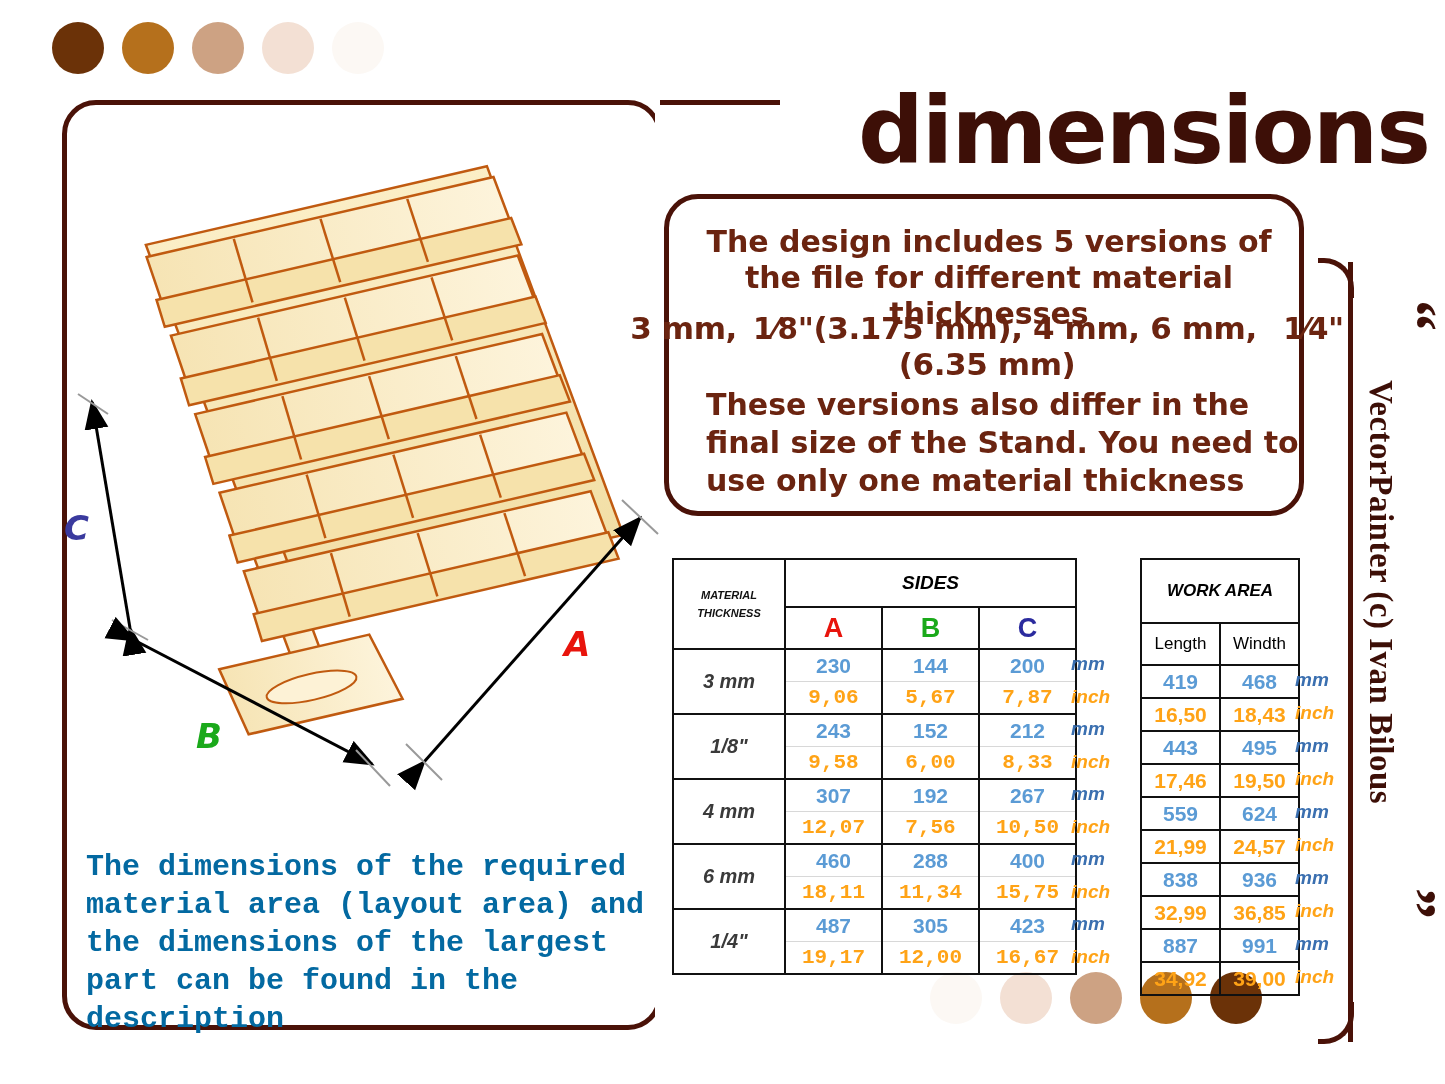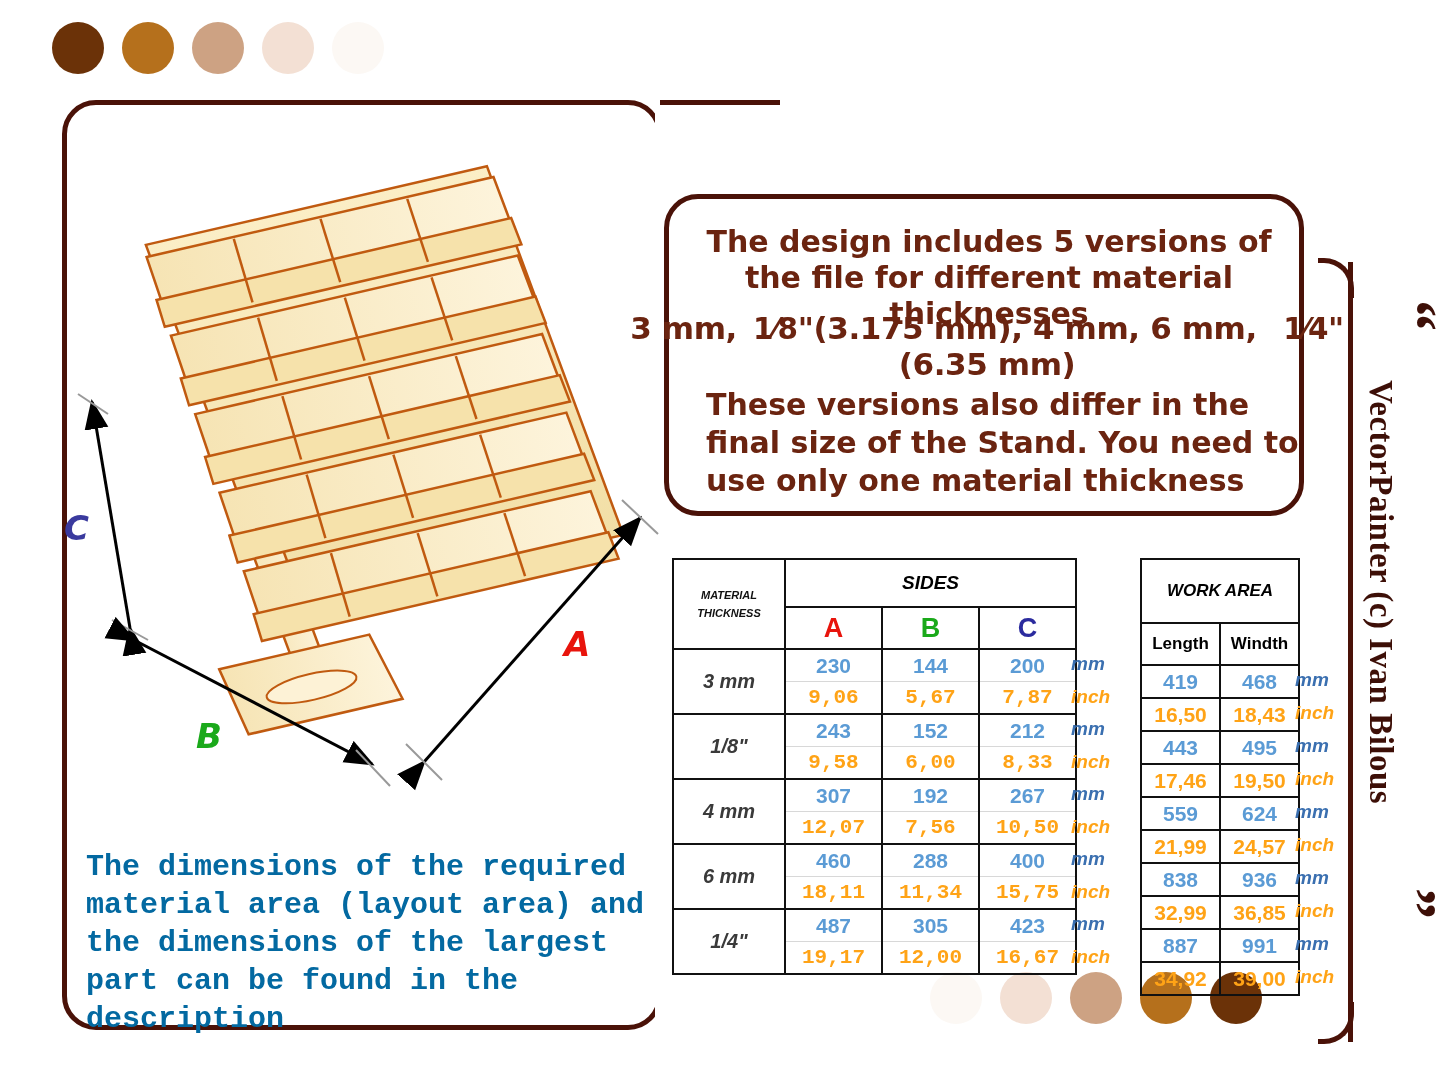--- a/index.html
+++ b/index.html
@@ -67,21 +67,21 @@
   .tbl td,.tbl th{border:2px solid #111;text-align:center;padding:0;}
   #sides-table{left:672px;top:558px;}
   #work-table{left:1140px;top:558px;}
 
   .hdr-mt{width:110px;font-size:11px;font-style:italic;font-weight:bold;color:#111;line-height:18px;}
   .hdr-sides{font-size:19px;font-style:italic;font-weight:bold;height:46px;}
   .hdr-letter{font-size:27px;font-weight:bold;height:40px;width:95px;}
   .letter-A{color:#e8140c;}
   .letter-B{color:#1aa91a;}
   .letter-C{color:#2b2b9e;}
-  .th-cell{font-size:17px;font-weight:bold;height:40px;width:77px;border-radius:6px;}
+  .th-cell{font-size:17px;font-weight:normal;height:40px;width:77px;border-radius:6px;}
   .hdr-work{font-size:17px;font-style:italic;font-weight:bold;height:62px;margin-left:32px;}
 
   .thick-cell{font-size:20px;font-style:italic;font-weight:bold;color:#3a3a3a;width:110px;}
   .mm-val{font-size:21px;font-weight:bold;color:#5b9bd5;height:31px;border-bottom:1px solid #d8d8d8 !important;}
   .in-val{font-size:21px;font-weight:bold;color:#ffa316;height:31px;border-top:none !important;font-family:Liberation Mono, monospace;}
   .mm-val-w{font-size:21px;font-weight:bold;color:#5b9bd5;height:31px;}
   .in-val-w{font-size:21px;font-weight:bold;color:#ffa316;height:31px;}
 
   .unit{
     position:absolute;font-size:19px;font-style:italic;font-weight:bold;
@@ -144,20 +144,21 @@
     <div class="swatch" style="background:#f3e0d4"></div>
     <div class="swatch" style="background:#cda283"></div>
     <div class="swatch" style="background:#b5701c"></div>
     <div class="swatch" style="background:#6b3208"></div>
   </div>
 
   <div class="left-frame"></div>
   <div class="left-frame-gap"></div>
   <div class="left-frame-top-tail"></div>
 
+  <div class="title">dimensions</div>
 
   <div class="info-box"></div>
   <div class="info-line" id="info-a">The design includes 5 versions of the file for different material thicknesses</div>
 
   <div class="info-line" id="info-b">
     <span>3 mm,</span><span class="frac"><span>1</span>⁄<span>8</span></span><span>"(3.175 mm), 4 mm, 6 mm,</span> <span class="frac"><span>1</span>⁄<span>4</span></span><span>"(6.35 mm)</span>
   </div>
 
   <div class="info-line" id="info-c">These versions also differ in the final size of the Stand. You need to use only one material thickness</div>
 

